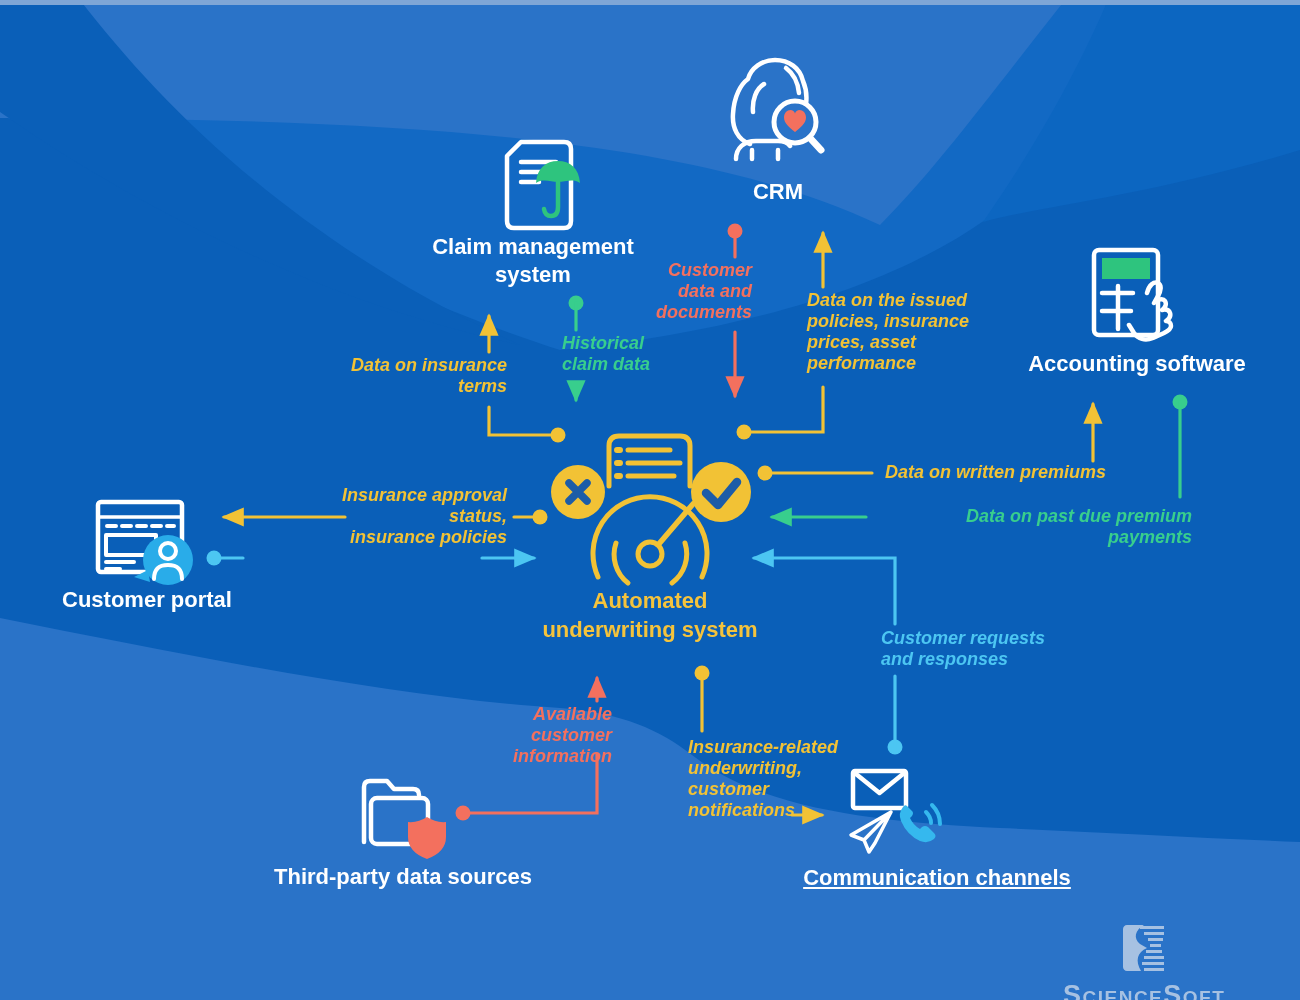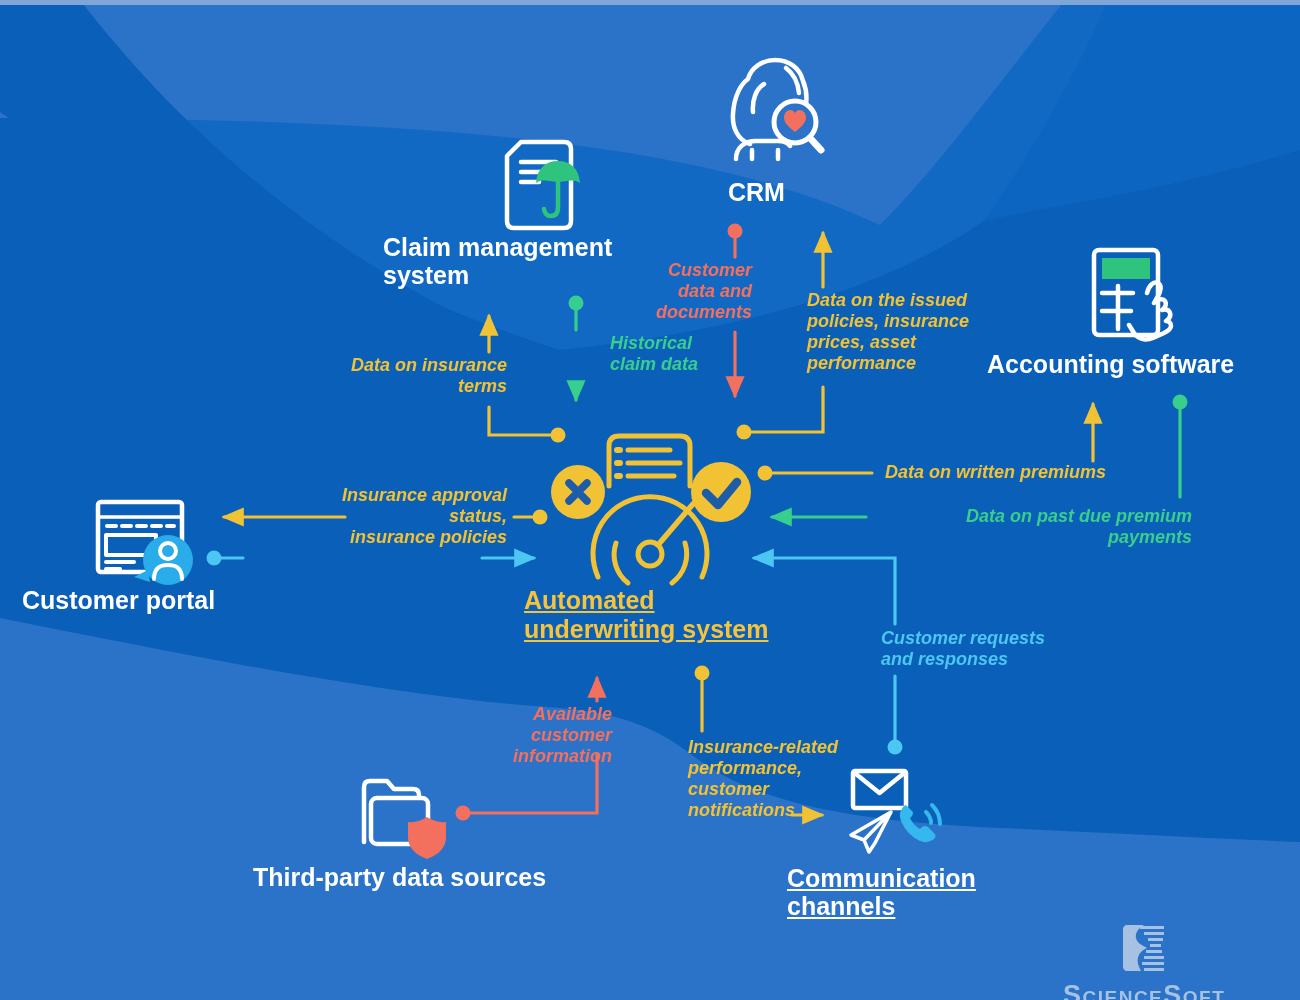--- a/index.html
+++ b/index.html
@@ -7,22 +7,22 @@
   .stage {
     position:relative; width:1300px; height:1000px; overflow:hidden;
     font-family:"Liberation Sans", sans-serif;
     background: var(--bg_base);
   }
   .bg, .wires { position:absolute; left:0; top:0; width:1300px; height:1000px; }
   .wires { z-index:2; }
   .icon { position:absolute; z-index:3; }
   .node-label {
     position:absolute; z-index:4; color:var(--white);
-    font-weight:bold; font-size:25px; line-height:28px;
-    text-align:left; white-space:pre-line;
+    font-weight:bold; font-size:22px; line-height:28px;
+    text-align:center; white-space:pre-line;
   }
   .flow-label {
     position:absolute; z-index:4; font-style:italic; font-weight:bold;
     font-size:18px; line-height:21px; white-space:pre-line;
   }
   .ta-r { text-align:right; }
   .fc-yellow { color:var(--yellow); }
   .fc-green  { color:var(--green); }
   .fc-salmon { color:var(--salmon); }
   .fc-blue   { color:var(--light_blue); }
@@ -222,44 +222,44 @@
       <path class="fl-phone" d="M5 3 Q0 9 3 17 Q9 31 22 37 Q30 40 36 35 Q39 32 36 29 L30 23 Q27 21 24 23 L22 25 Q15 21 12 14 L14 12 Q16 9 14 7 L9 2 Q7 0 5 3 Z"></path>
       <path class="st-p" d="M28 8 Q33 13 33 19 M34 1 Q42 9 42 20"></path>
     </g>
   </svg>
 
   <div class="node-label" style="left:383px; top:233px; width:300px;">Claim management
 system</div>
   <div class="node-label" style="left:728px; top:178px; width:100px;">CRM</div>
   <div class="node-label" style="left:987px; top:350px; width:300px;">Accounting software</div>
   <div class="node-label" style="left:22px; top:586px; width:250px;">Customer portal</div>
-  <div class="node-label fc-uw" style="left:524px; top:586px; width:300px; line-height:29px;text-decoration:underline;">Automated
+  <div class="node-label fc-uw" style="left:500px; top:586px; width:300px; line-height:29px;">Automated
 underwriting system</div>
   <div class="node-label" style="left:253px; top:863px; width:300px;">Third-party data sources</div>
   <div class="node-label" style="left:787px; top:864px; width:300px;text-decoration:underline;">Communication channels</div>
 
   <div class="flow-label fc-yellow ta-r" style="left:347px; top:355px; width:160px;">Data on insurance
 terms</div>
-  <div class="flow-label fc-green" style="left:562px; top:333px;margin-left:48px;">Historical
+  <div class="flow-label fc-green" style="left:562px; top:333px;">Historical
 claim data</div>
   <div class="flow-label fc-salmon ta-r" style="left:645px; top:260px; width:107px;">Customer
 data and
 documents</div>
   <div class="flow-label fc-yellow" style="left:807px; top:290px; width:180px;">Data on the issued
 policies, insurance
 prices, asset
 performance</div>
   <div class="flow-label fc-yellow" style="left:885px; top:462px;">Data on written premiums</div>
   <div class="flow-label fc-green ta-r" style="left:878px; top:506px; width:314px;">Data on past due premium payments</div>
   <div class="flow-label fc-yellow ta-r" style="left:280px; top:485px; width:227px;">Insurance approval status,
 insurance policies</div>
   <div class="flow-label fc-salmon ta-r" style="left:452px; top:704px; width:160px;">Available customer
 information</div>
   <div class="flow-label fc-yellow" style="left:688px; top:737px;">Insurance-related
-performance,
+underwriting,
 customer
 notifications</div>
   <div class="flow-label fc-blue" style="left:881px; top:628px;">Customer requests
 and responses</div>
 
   <div class="logo">
     <svg width="42" height="46" viewBox="0 0 42 46">
       <path class="fl-logo" d="M4 0 H21 C 12 5 10 13 17 19 L24 23 C 14 27 12 36 18 46 H4 C 1.8 46 0 44.2 0 42 V4 C 0 1.8 1.8 0 4 0 Z"></path>
       <g class="fl-logo">
         <rect x="17" y="1" width="24" height="3"></rect>

